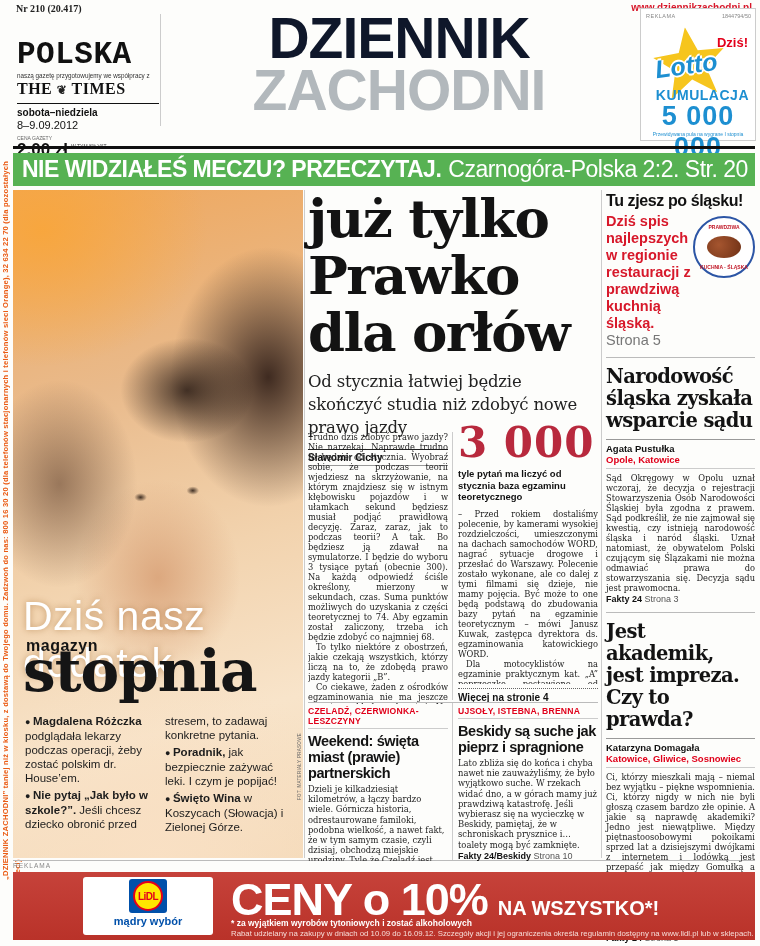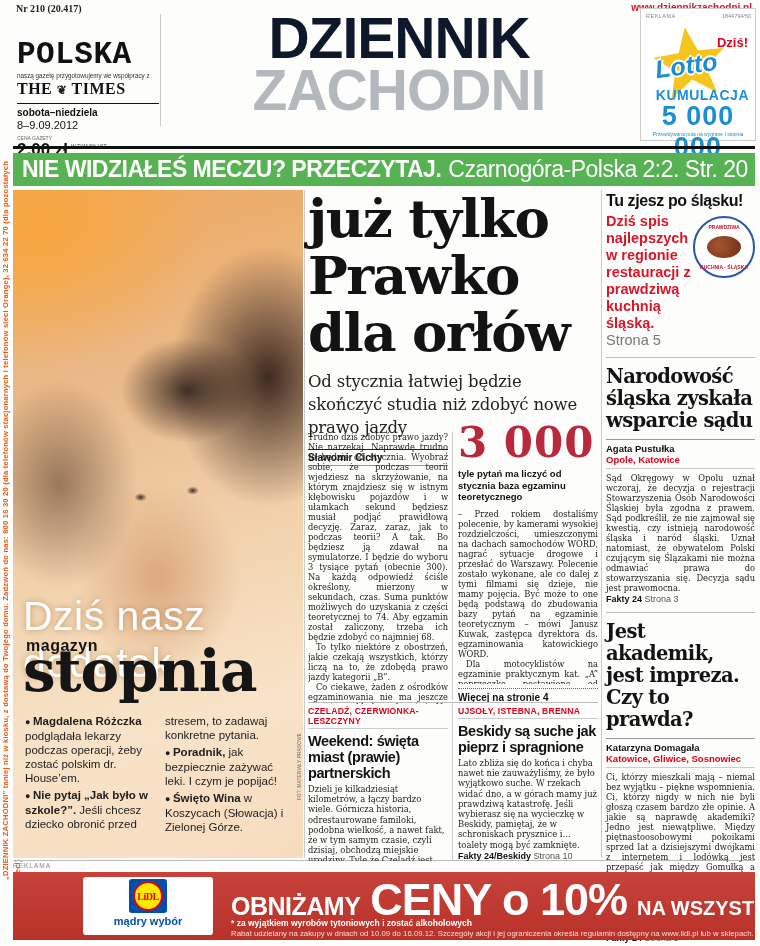--- a/index.html
+++ b/index.html
@@ -129,21 +129,21 @@
 
   .reklama-label{left:13px;top:862px;font-size:6.5px;color:#888;letter-spacing:1px;}
 
   
   .ad{left:13px;top:872px;width:742px;height:68px;background:linear-gradient(180deg,#c6423a 0%,#b93229 100%);overflow:hidden;}
   .lidl-box{position:absolute;left:70px;top:5px;width:130px;height:58px;background:#fff;border-radius:3px;
             display:flex;flex-direction:column;align-items:center;justify-content:flex-start;padding-top:2px;}
   .lidl-square{width:38px;height:34px;background:#0050aa;border-radius:3px;display:flex;align-items:center;justify-content:center;}
   .lidl-circle{width:30px;height:30px;border-radius:50%;background:#ffe800;border:2px solid #e3001b;
                display:flex;align-items:center;justify-content:center;}
-  .lidl-word{font-size:10px;font-weight:bold;color:#e3001b;letter-spacing:-.5px;font-family:Liberation Serif, serif;}
+  .lidl-word{font-size:10px;font-weight:bold;color:#e3001b;letter-spacing:-.5px;}
   .lidl-slogan{font-size:11px;font-weight:bold;color:#0050aa;margin-top:2px;}
   .ad-line{position:absolute;left:218px;top:2px;right:6px;display:flex;align-items:baseline;gap:10px;color:#fff;white-space:nowrap;}
   .ad-b1{font-size:25px;font-weight:bold;letter-spacing:-.5px;}
   .ad-big{font-size:45px;font-weight:bold;letter-spacing:-1px;}
   .ad-b2{font-size:20px;font-weight:bold;}
   .ad-disc1{position:absolute;left:218px;top:46px;font-size:8.5px;font-weight:bold;color:#fff;}
   .ad-disc2{position:absolute;left:218px;top:57px;font-size:7.8px;color:#f6dcd8;}
 </style>
 </head>
 <body>
@@ -295,21 +295,20 @@
   <div class="abs ad">
     <div class="lidl-box">
       <div class="lidl-square">
         <div class="lidl-circle">
           <span class="lidl-word">LiDL</span>
         </div>
       </div>
       <div class="lidl-slogan">mądry wybór</div>
     </div>
     <div class="ad-line">
-      <span class="ad-b1">OBNIŻAMY</span>
       <span class="ad-big">CENY o 10%</span>
       <span class="ad-b2">NA WSZYSTKO*!</span>
     </div>
     <div class="ad-disc1">* za wyjątkiem wyrobów tytoniowych i zostać alkoholowych</div>
     <div class="ad-disc2">Rabat udzielany na zakupy w dniach od 10.09 do 16.09.12. Szczegóły akcji i jej ograniczenia określa regulamin dostępny na www.lidl.pl lub w sklepach.</div>
   </div>
 
 </div>
 
 </body></html>

